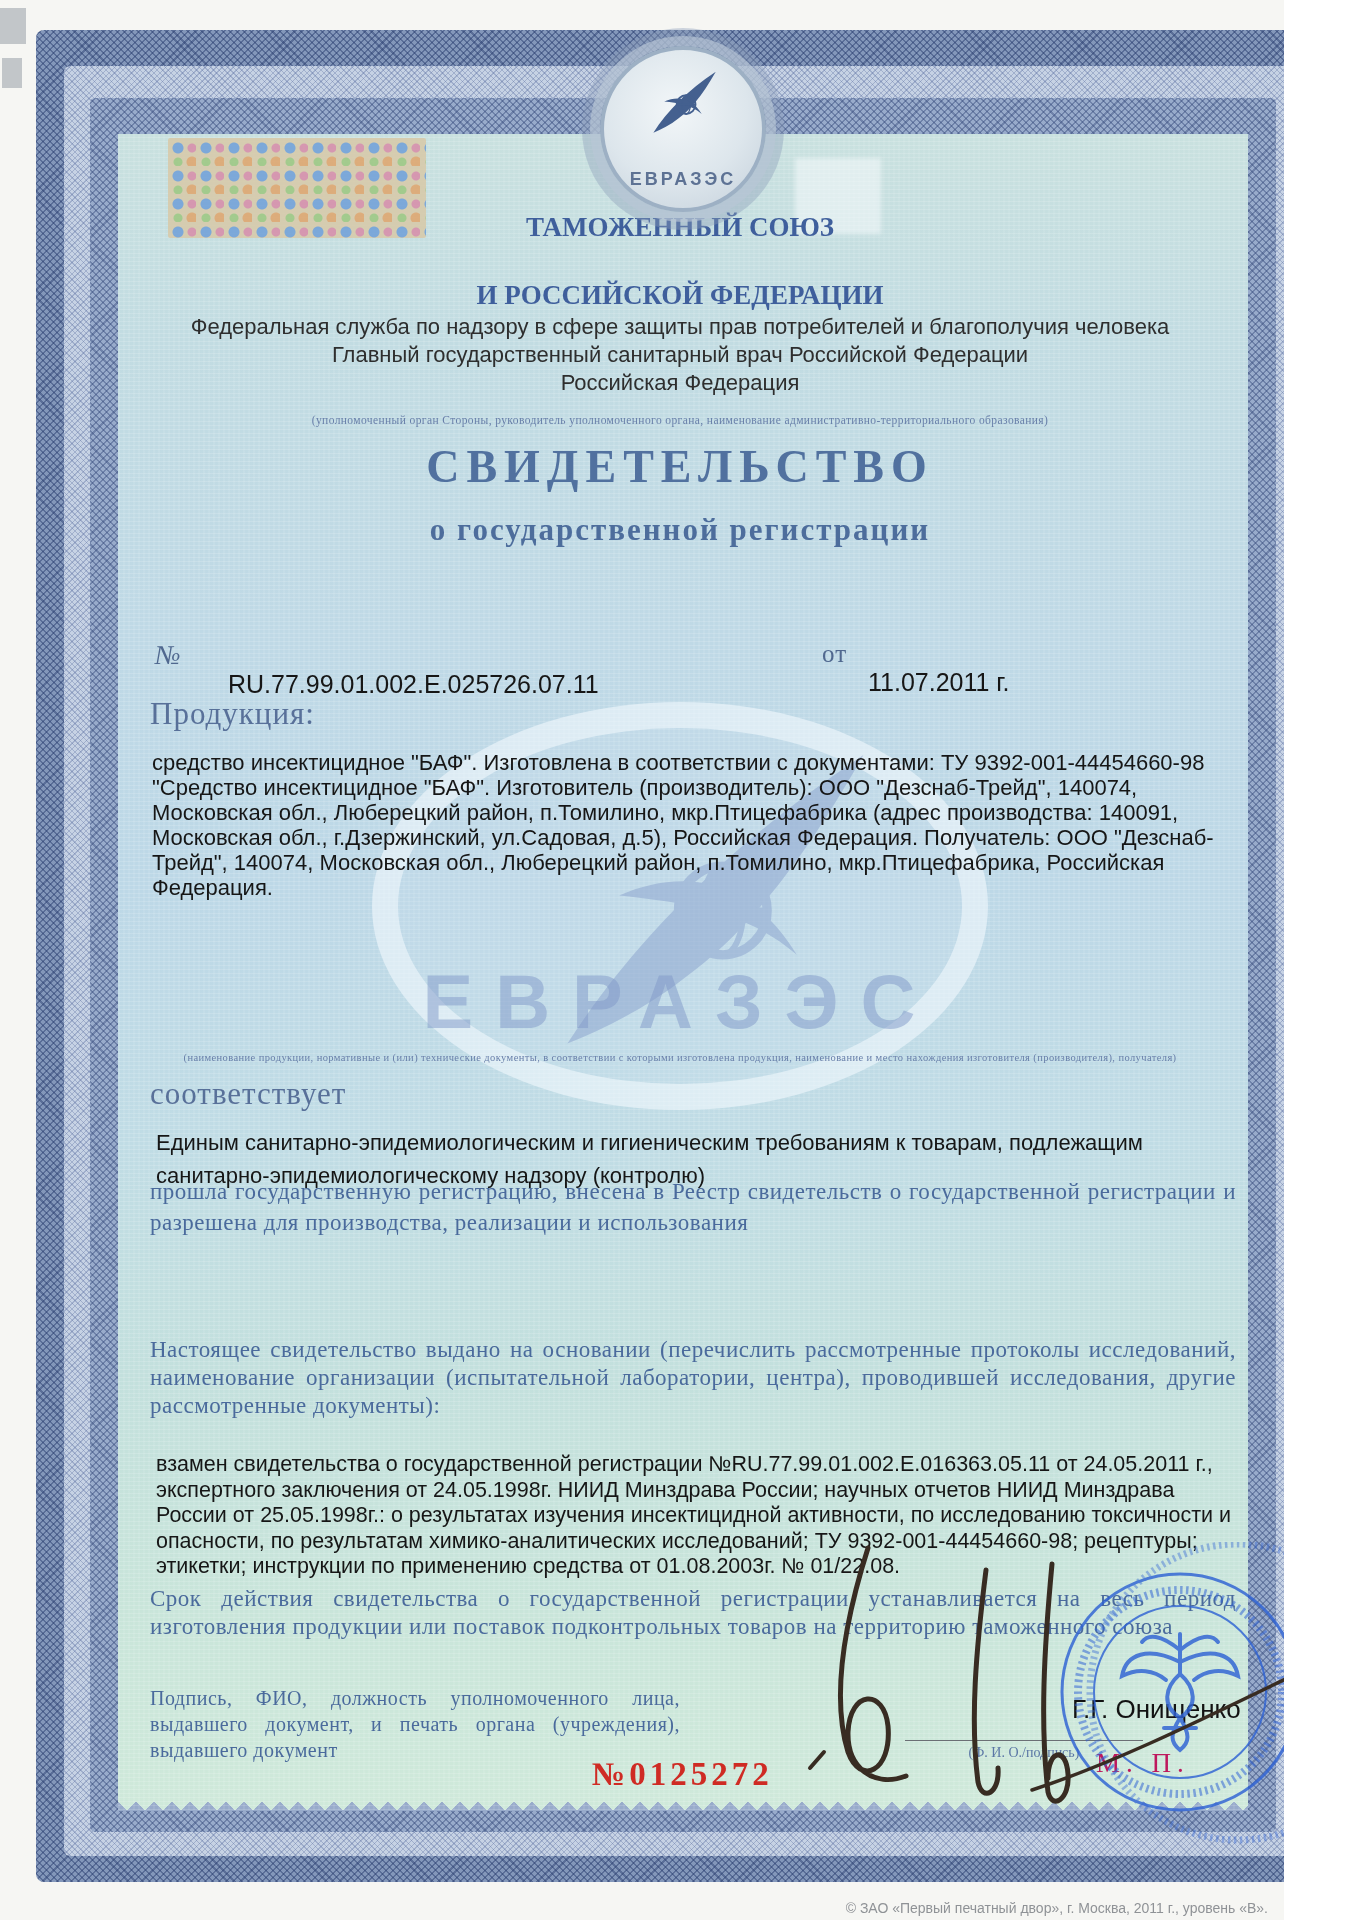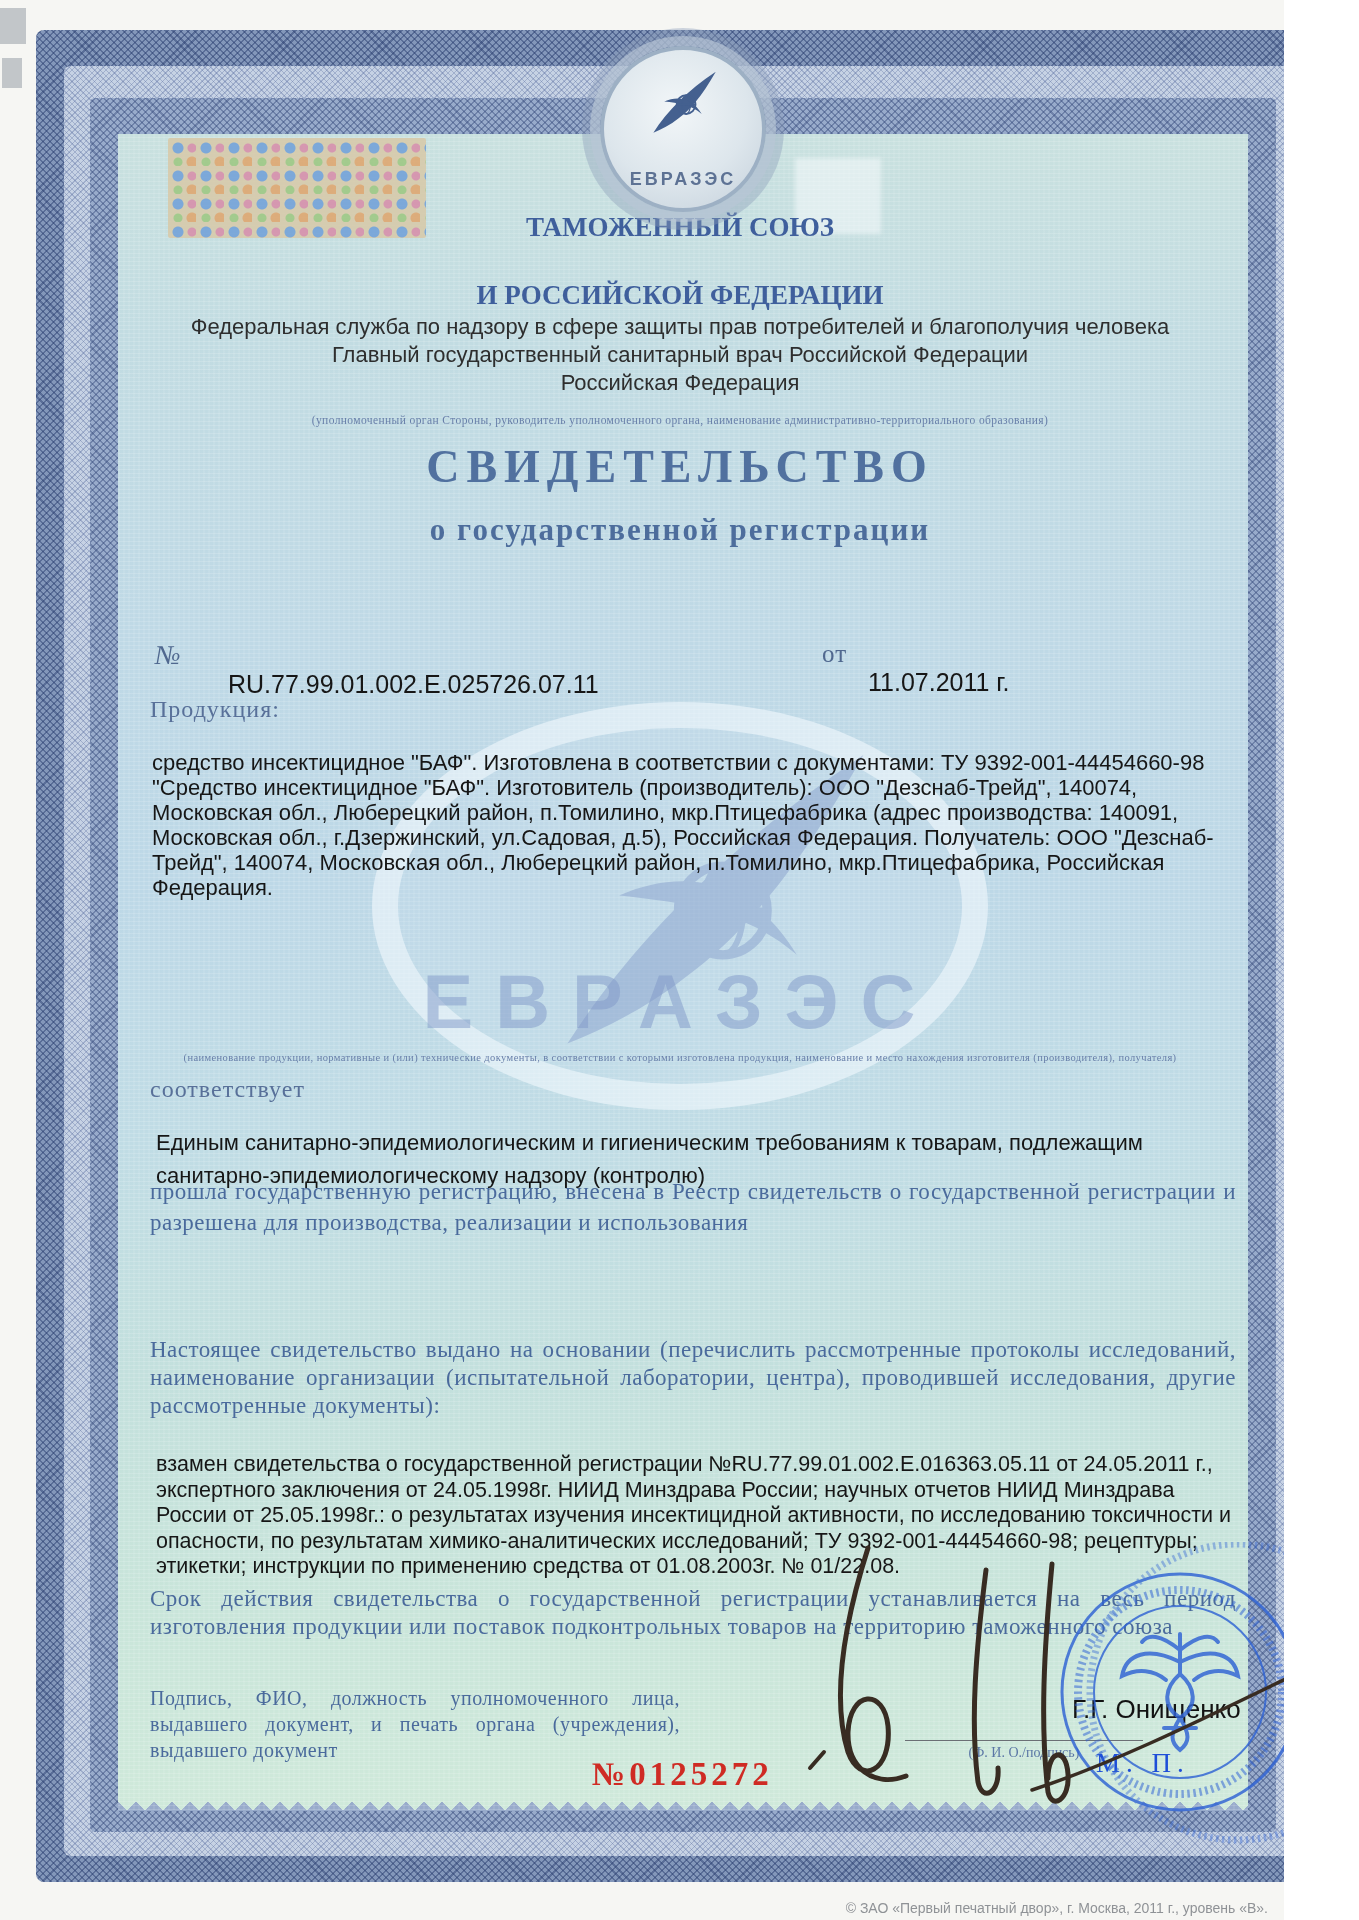--- a/index.html
+++ b/index.html
@@ -42,35 +42,35 @@
                         radial-gradient(circle 6px at 24px 10px,#d88ba8 0 4px,transparent 5px);
        background-size:28px 28px;filter:blur(.4px);}
   .light-patch{position:absolute;left:795px;top:158px;width:86px;height:76px;background:rgba(245,250,252,.55);
        filter:blur(2px);z-index:3;}
   
   .t{position:absolute;z-index:4;}
   .ctr{left:120px;width:1120px;text-align:center;}
   .hdr-blue{font-weight:bold;color:#3f5f9c;font-size:27px;}
   .hdr-sans{font-family:"Liberation Sans",sans-serif;color:#2e2e2e;font-size:22px;}
   .fine{font-size:11.5px;color:#687fa9;letter-spacing:.4px;}
-  .label-serif{color:#587099;font-size:24px;letter-spacing:1px;}
+  .label-serif{color:#587099;font-size:31px;letter-spacing:1px;}
   .body-sans{font-family:"Liberation Sans",sans-serif;color:#161616;font-size:22px;line-height:25px;margin-top:20px;}
   .blue-par{color:#4a6a9c;font-size:23px;line-height:27px;text-align:justify;letter-spacing:.5px;}
   
   .watermark{position:absolute;left:372px;top:702px;width:616px;height:408px;border-radius:50%;z-index:1;
        border:26px solid rgba(250,253,255,.5);background:rgba(205,226,242,.2);box-sizing:border-box;}
   .watermark svg{position:absolute;left:120px;top:-10px;opacity:.55;}
   .wm-text{position:absolute;left:372px;top:958px;width:616px;text-align:center;z-index:1;
        font-family:"Liberation Sans",sans-serif;font-weight:bold;font-size:76px;letter-spacing:22px;
        color:rgba(128,152,199,.5);}
   
   .sig-line{position:absolute;left:905px;top:1740px;width:238px;border-top:1.5px solid #6b6f75;z-index:4;}
   .sig-note{position:absolute;left:905px;top:1745px;width:238px;text-align:center;font-size:14px;color:#5a76a5;z-index:4;}
   .signer{position:absolute;left:1072px;top:1694px;font-family:"Liberation Sans",sans-serif;font-size:26px;color:#121212;z-index:5;}
-  .mp{position:absolute;left:1096px;top:1748px;font-size:27px;letter-spacing:6px;color:#1d4ed8;z-index:4;}
+  .mp{position:absolute;left:1096px;top:1748px;font-size:27px;letter-spacing:6px;color:#be185d;z-index:4;}
   .serial{position:absolute;left:592px;top:1756px;font-size:33px;font-weight:bold;letter-spacing:4px;color:#cf2b24;z-index:4;}
   .stamp{position:absolute;left:1030px;top:1542px;z-index:5;opacity:.82;}
   .signature{position:absolute;left:790px;top:1500px;z-index:6;}
   .copyright{position:absolute;right:16px;bottom:4px;font-family:"Liberation Sans",sans-serif;
        font-size:14px;color:#8f9296;z-index:7;}
 </style>
 </head>
 <body>
 
 <div class="page">

